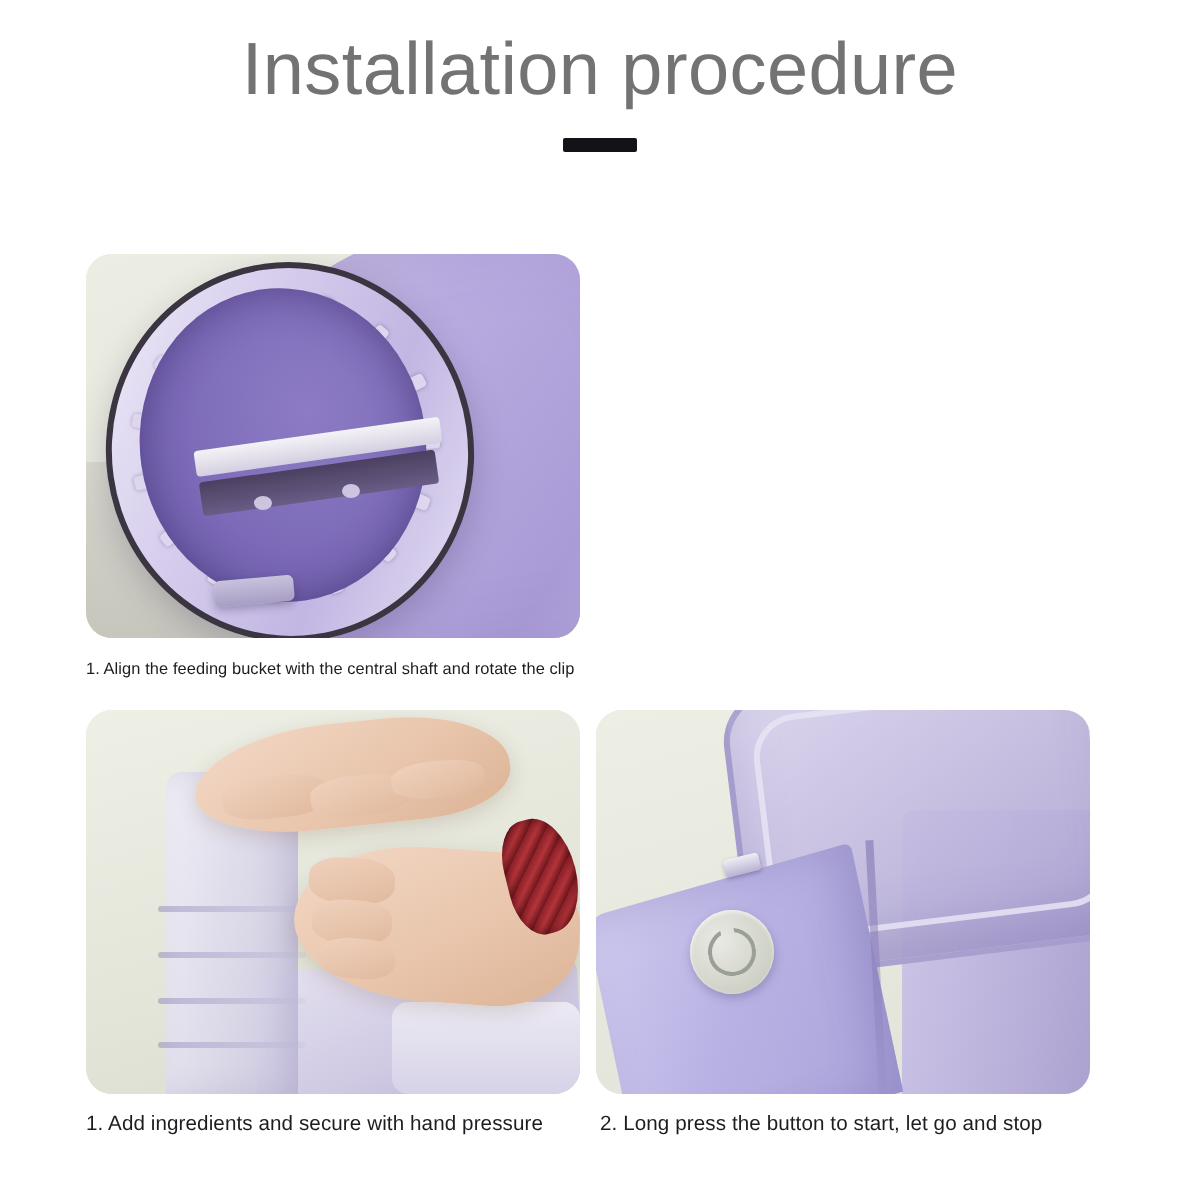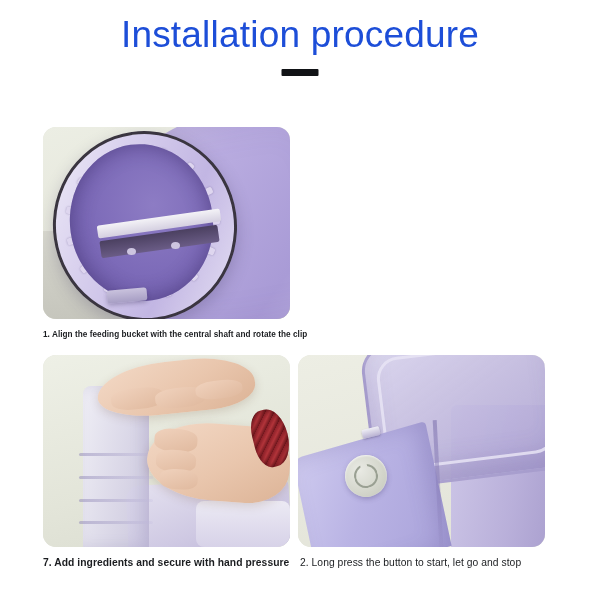--- a/index.html
+++ b/index.html
@@ -24,21 +24,21 @@
   }
   .page-title {
     position: absolute;
     top: 10px;
     left: 0;
     width: 600px;
     text-align: center;
     font-size: 37px;
     font-weight: 400;
     letter-spacing: 0.2px;
-    color: #1d4ed8;
+    color: #737373;
     line-height: 50px;
     white-space: nowrap;
   }
   .title-divider {
     position: absolute;
     top: 69px;
     left: 50%;
     transform: translateX(-50%);
     width: 37px;
     height: 7px;
@@ -51,21 +51,21 @@
     position: absolute;
     top: 122px;
     left: 0;
     width: 600px;
     height: 470px;
   }
   .step {
     position: absolute;
     width: 247px;
   }
-  .step.col-left  { left: 43px; font-weight: bold; }
+  .step.col-left  { left: 43px; }
   .step.col-right { left: 298px; }
   .step.row-top    { top: 5px; }
   .step.row-bottom { top: 233px; }
 
   .photo {
     position: relative;
     width: 247px;
     height: 192px;
     border-radius: 13px;
     overflow: hidden;
@@ -442,21 +442,21 @@
         <span class="finger" style="left:36%;top:52%;width:32%;height:38%"></span>
         <span class="finger" style="left:62%;top:46%;width:30%;height:36%"></span>
       </div>
       <div class="hand bottom">
         <span class="finger" style="left:4%;top:10%;width:30%;height:30%"></span>
         <span class="finger" style="left:6%;top:38%;width:28%;height:28%"></span>
         <span class="finger" style="left:10%;top:62%;width:26%;height:26%"></span>
       </div>
       <div class="bracelet"></div>
     </div>
-    <div class="caption big">7. Add ingredients and secure with hand pressure</div>
+    <div class="caption big">1. Add ingredients and secure with hand pressure</div>
   </div>
 
   <div class="step col-right row-bottom">
     <div class="photo">
       <div class="p4-wall"></div>
       <div class="p4-column"></div>
       <div class="p4-hopper">
         <div class="p4-hopper-lip"></div>
       </div>
       <div class="p4-body"></div>

